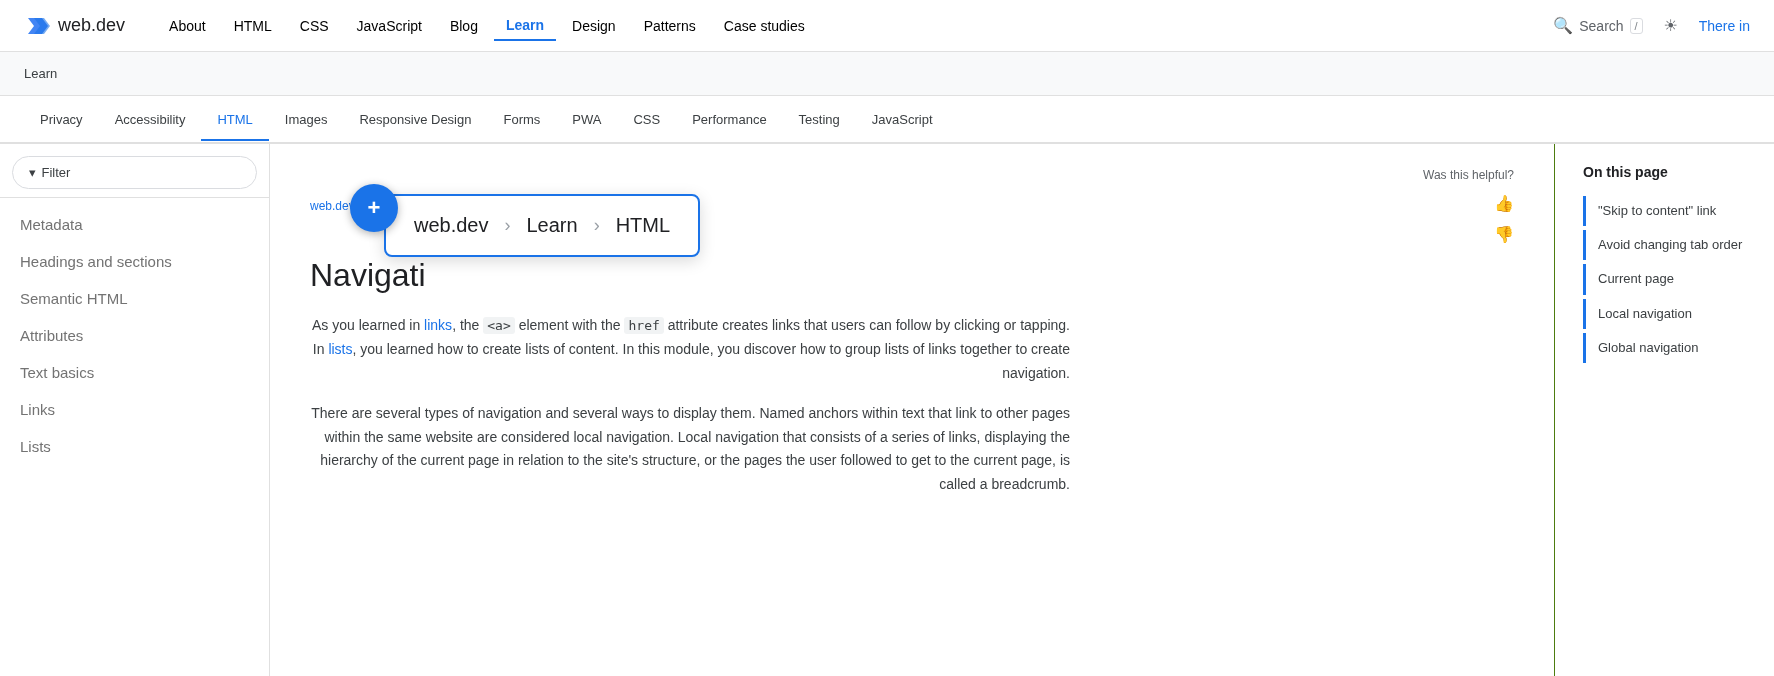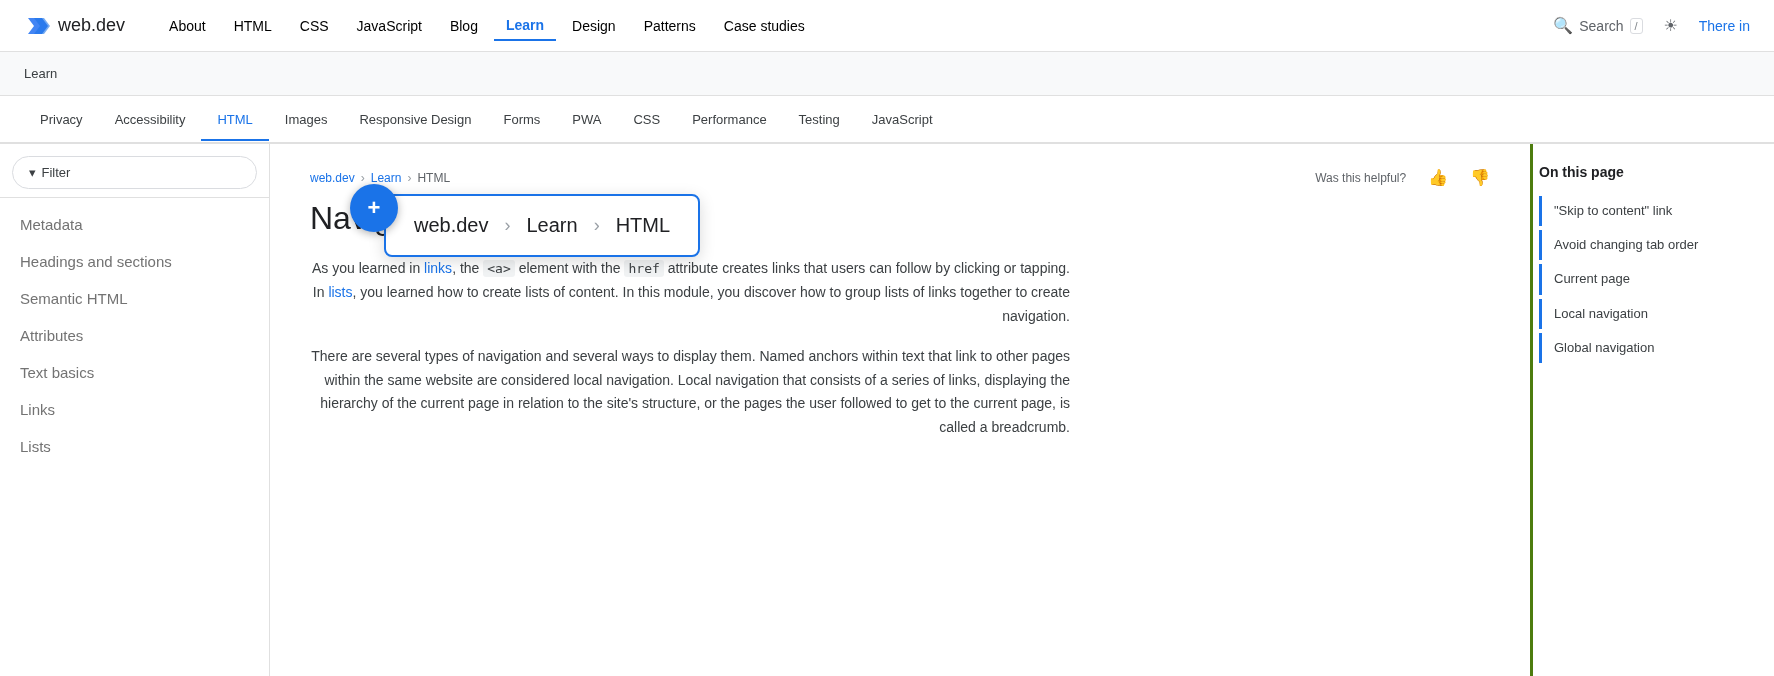--- a/index.html
+++ b/index.html
@@ -64,31 +64,31 @@
       cursor: pointer; line-height: 1.4;
     }
 
     
     .main-content { flex: 1; padding: 24px 40px; overflow-y: auto; position: relative; }
 
     .breadcrumb-bar { display: flex; align-items: center; justify-content: space-between; margin-bottom: 12px; }
     .breadcrumb { display: flex; align-items: center; gap: 6px; font-size: 12px; color: #5f6368; }
     .breadcrumb a { color: #1a73e8; text-decoration: none; }
     .breadcrumb-sep { color: #9aa0a6; }
-    .helpful { display: flex; align-items: center; gap: 22px; font-size: 12px; color: #5f6368; }
+    .helpful { display: flex; align-items: flex-end; gap: 12px; font-size: 12px; color: #5f6368; flex-direction: column; }
     .helpful-btn { cursor: pointer; font-size: 16px; color: #5f6368; }
 
     .page-title { font-size: 32px; font-weight: 400; color: #202124; margin-bottom: 20px; line-height: 1.2; }
     .page-body { font-size: 14px; line-height: 1.7; color: #3c4043; max-width: 760px; }
     .page-body p { margin-bottom: 16px; text-align: right; }
     .page-body a { color: #1a73e8; }
     .page-body code { font-family: monospace; background: #f1f3f4; padding: 1px 4px; border-radius: 3px; font-size: 13px; }
 
     
-    .right-sidebar { width: 244px; flex-shrink: 0; padding: 20px 6px; border-left: 3px solid #4d7c0f; font-size: 13px; }
+    .right-sidebar { width: 220px; flex-shrink: 0; padding: 20px 28px; border-left: 1px solid #4d7c0f; font-size: 13px; }
     .right-sidebar-title { font-size: 14px; font-weight: 600; color: #202124; margin-bottom: 16px; }
     .right-sidebar-item { padding: 6px 0; color: #3c4043; cursor: pointer; line-height: 1.4; border-left: 3px solid #1a73e8; padding-left: 12px; margin-bottom: 4px; }
 
     
     .zoom-overlay {
       position: absolute; top: 50px; left: 90px; z-index: 100;
     }
     .zoom-circle {
       width: 48px; height: 48px; border-radius: 50%;
       background: #1a73e8; display: flex; align-items: center; justify-content: center;

